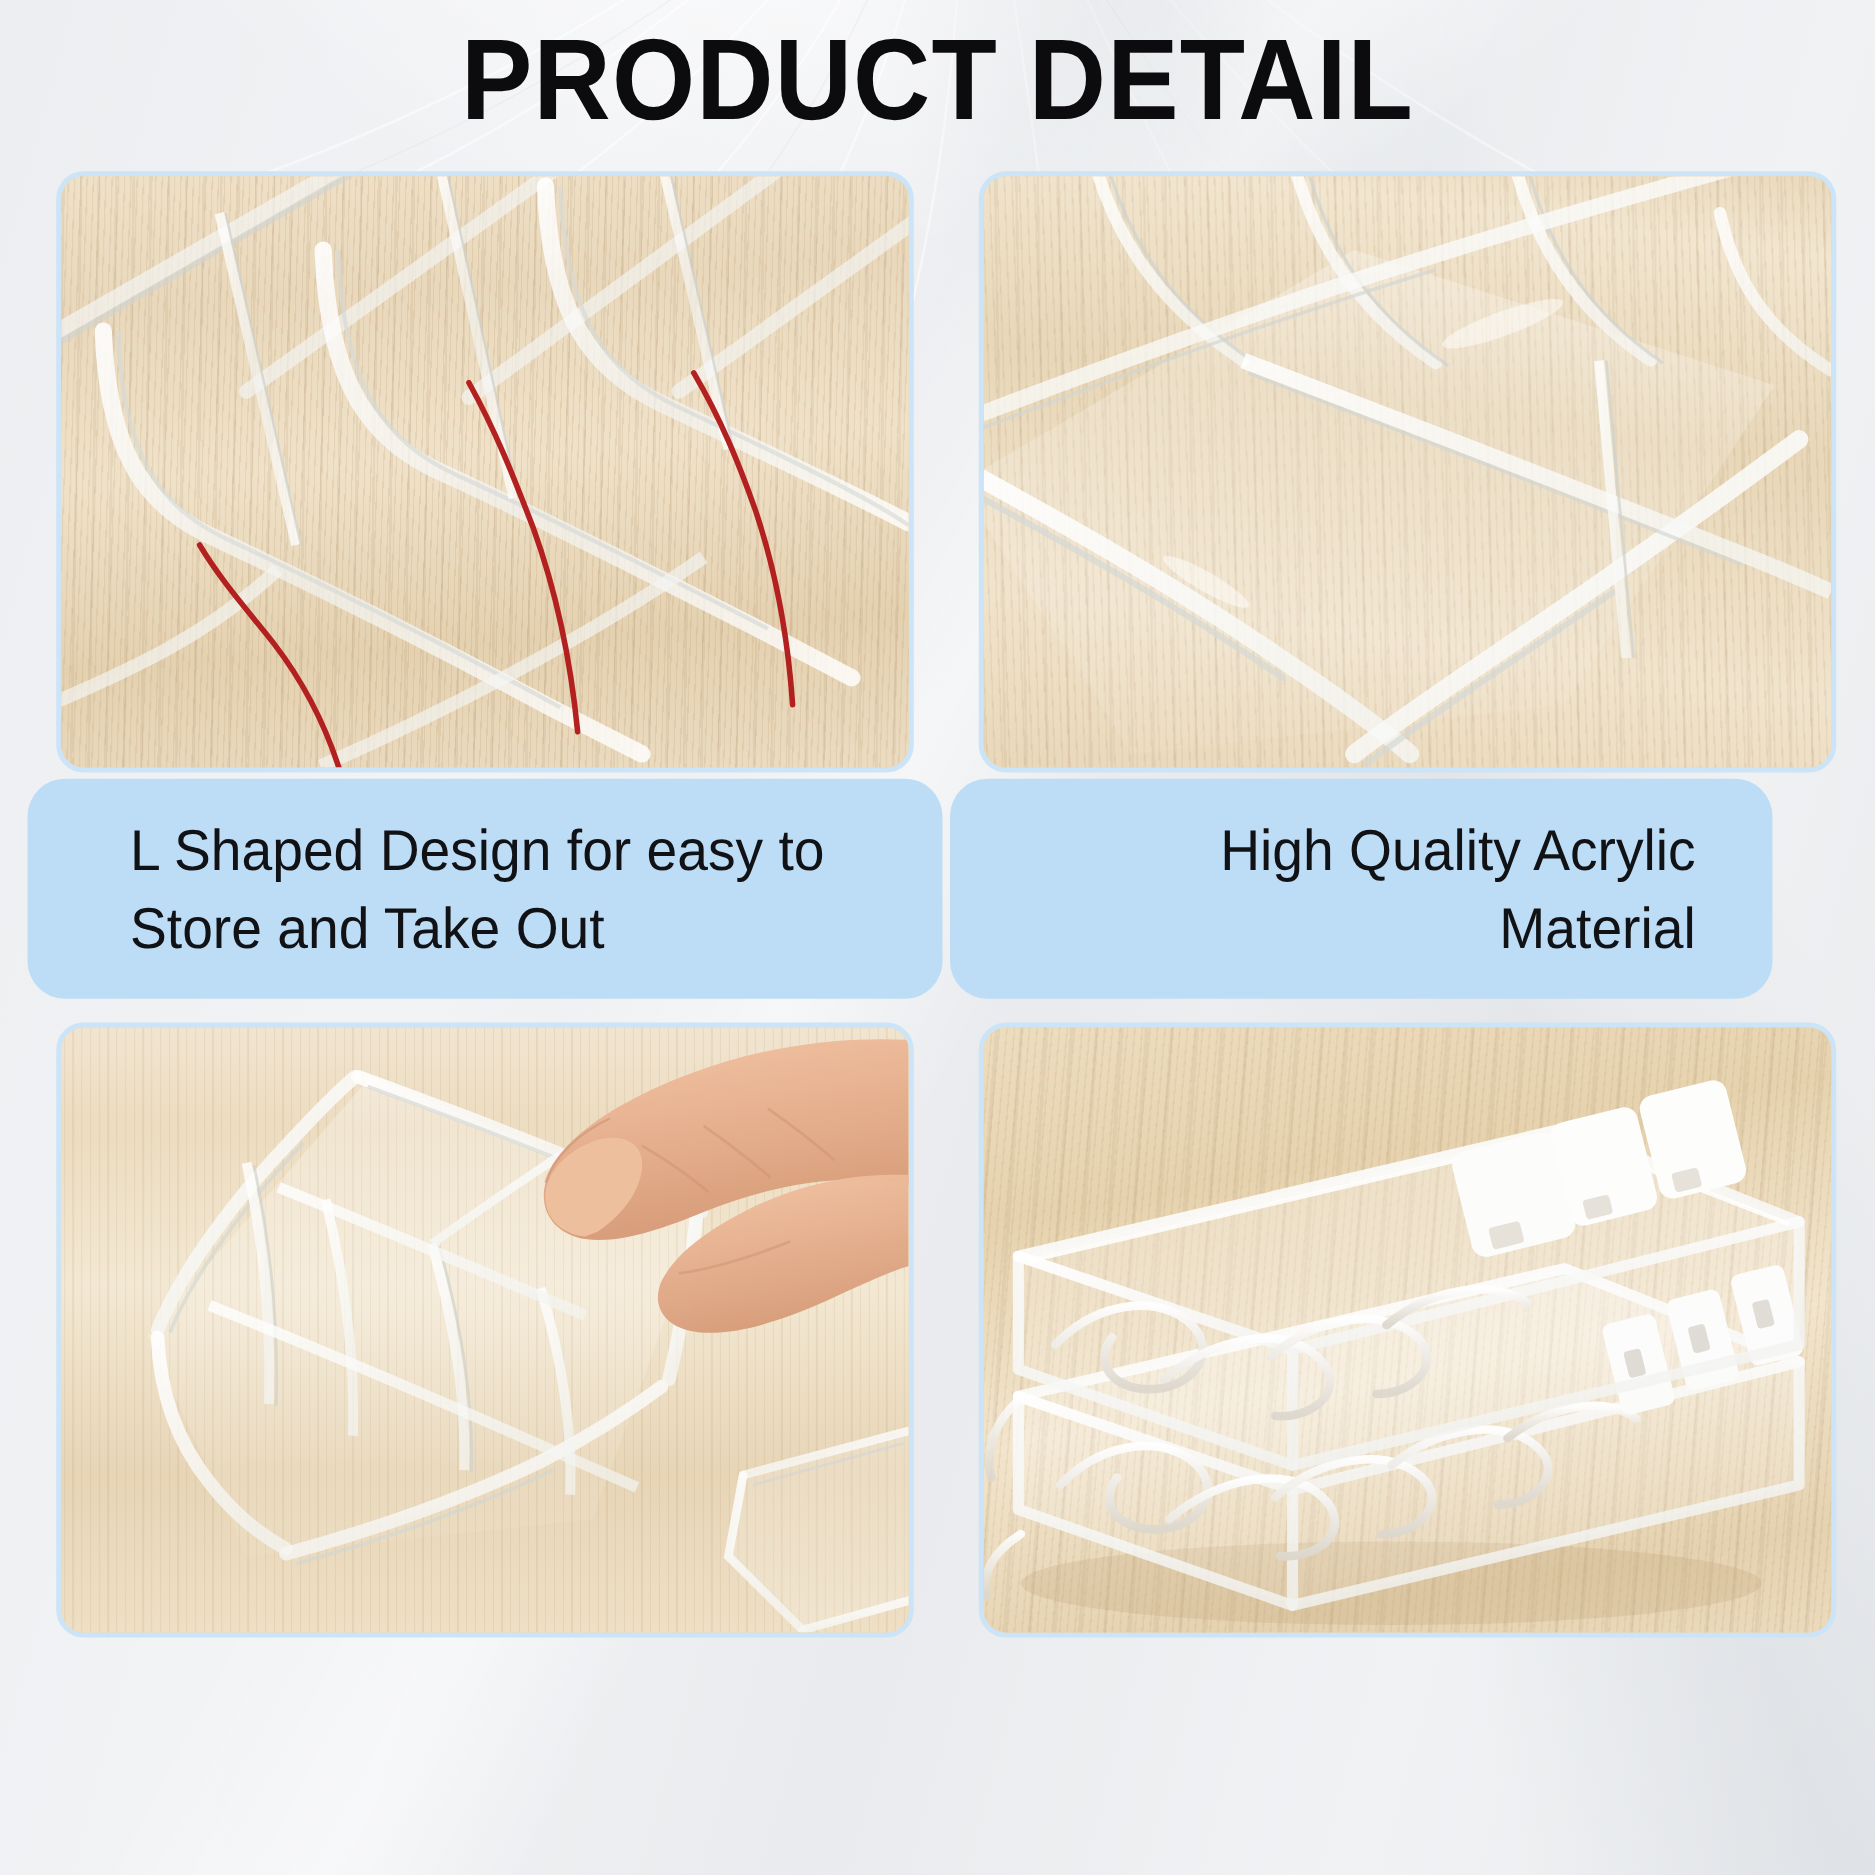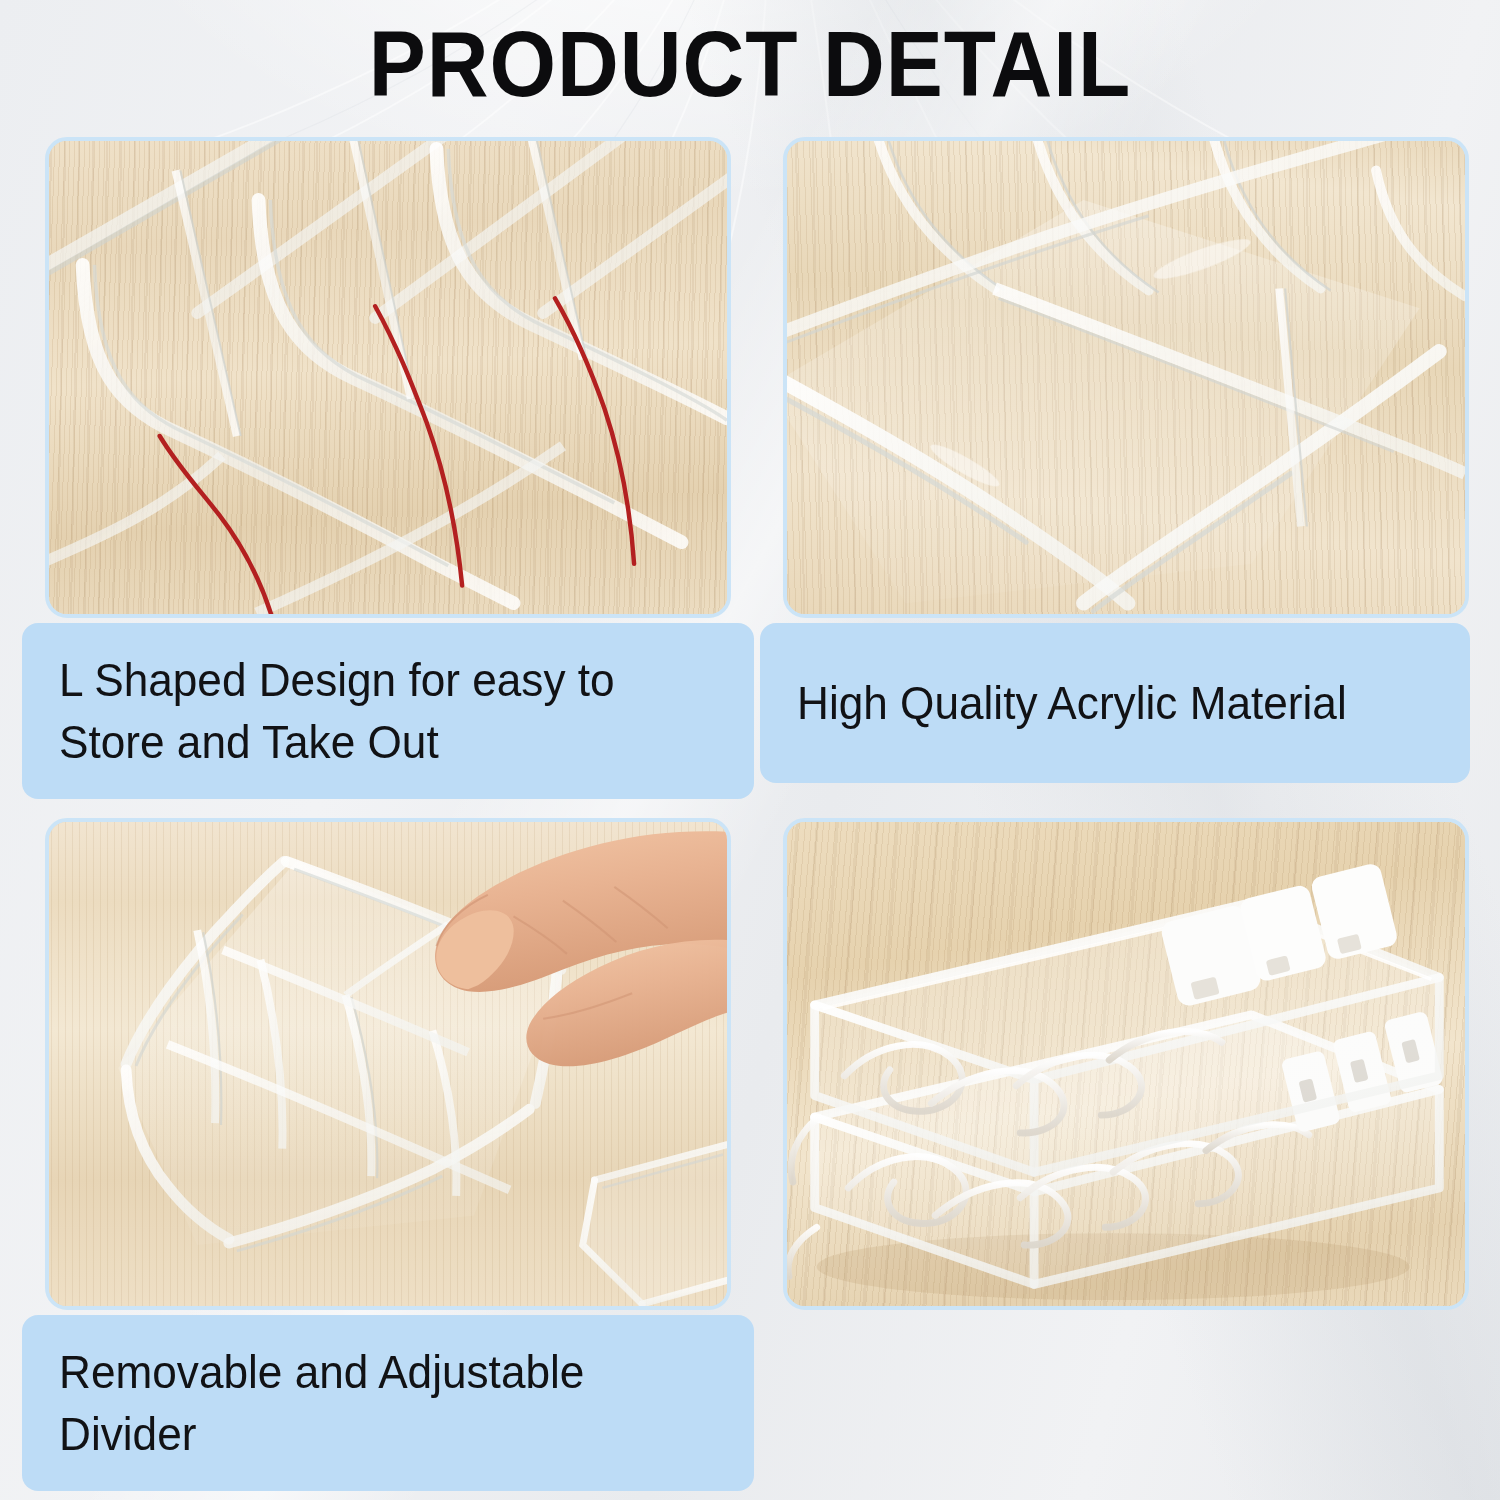--- a/index.html
+++ b/index.html
@@ -130,27 +130,27 @@
   }
 
   .photo svg.art { position: absolute; inset: 0; width: 100%; height: 100%; }
 
   
   .caption {
     width: 732px;
     min-height: 160px;
     margin-top: 5px;
     background: #bddcf6;
-    border-radius: 16px;
+    border-radius: 30px;
     box-sizing: border-box;
-    padding: 26px 40px 26px 37px;
+    padding: 26px 40px 26px 82px;
     display: flex;
     align-items: center;
   }
-  .card.c2 .caption, .card.c4 .caption { width: 710px; }
+  .card.c2 .caption, .card.c4 .caption { width: 658px; text-align: right; }
   .card.c3 .caption { min-height: 166px; }
   .card.c4 .caption { min-height: 166px; }
 
   .caption-text {
     font-size: 46px;
     line-height: 62px;
     color: #111215;
     letter-spacing: 0px;
     transform: scaleX(0.96);
     transform-origin: 0 50%;
@@ -391,23 +391,20 @@
             <g fill="none" stroke="url(#acr3)" stroke-width="7" stroke-linecap="round" opacity="0.95">
               <path d="M552 364 L 686 328"></path>
               <path d="M552 364 L 540 430 L 600 490"></path>
               <path d="M600 490 L 686 466"></path>
             </g>
             <path d="M560 372 L 682 338" fill="none" stroke="#d2d6d3" stroke-width="2.4" opacity="0.6"></path>
           </g>
         </svg>
       </div>
     </div>
-    <div class="caption">
-      <span class="caption-text">Removable and Adjustable Divider</span>
-    </div>
   </div>
 
   <div class="card c4">
     <div class="photo">
       <div class="photo-inner">
         <div class="wood-d"></div>
         <svg class="art" viewBox="0 0 686 492" preserveAspectRatio="none">
           <defs>
             <linearGradient id="acr4" x1="0" y1="0" x2="0.4" y2="1">
               <stop offset="0" stop-color="#ffffff" stop-opacity="0.95"></stop>

